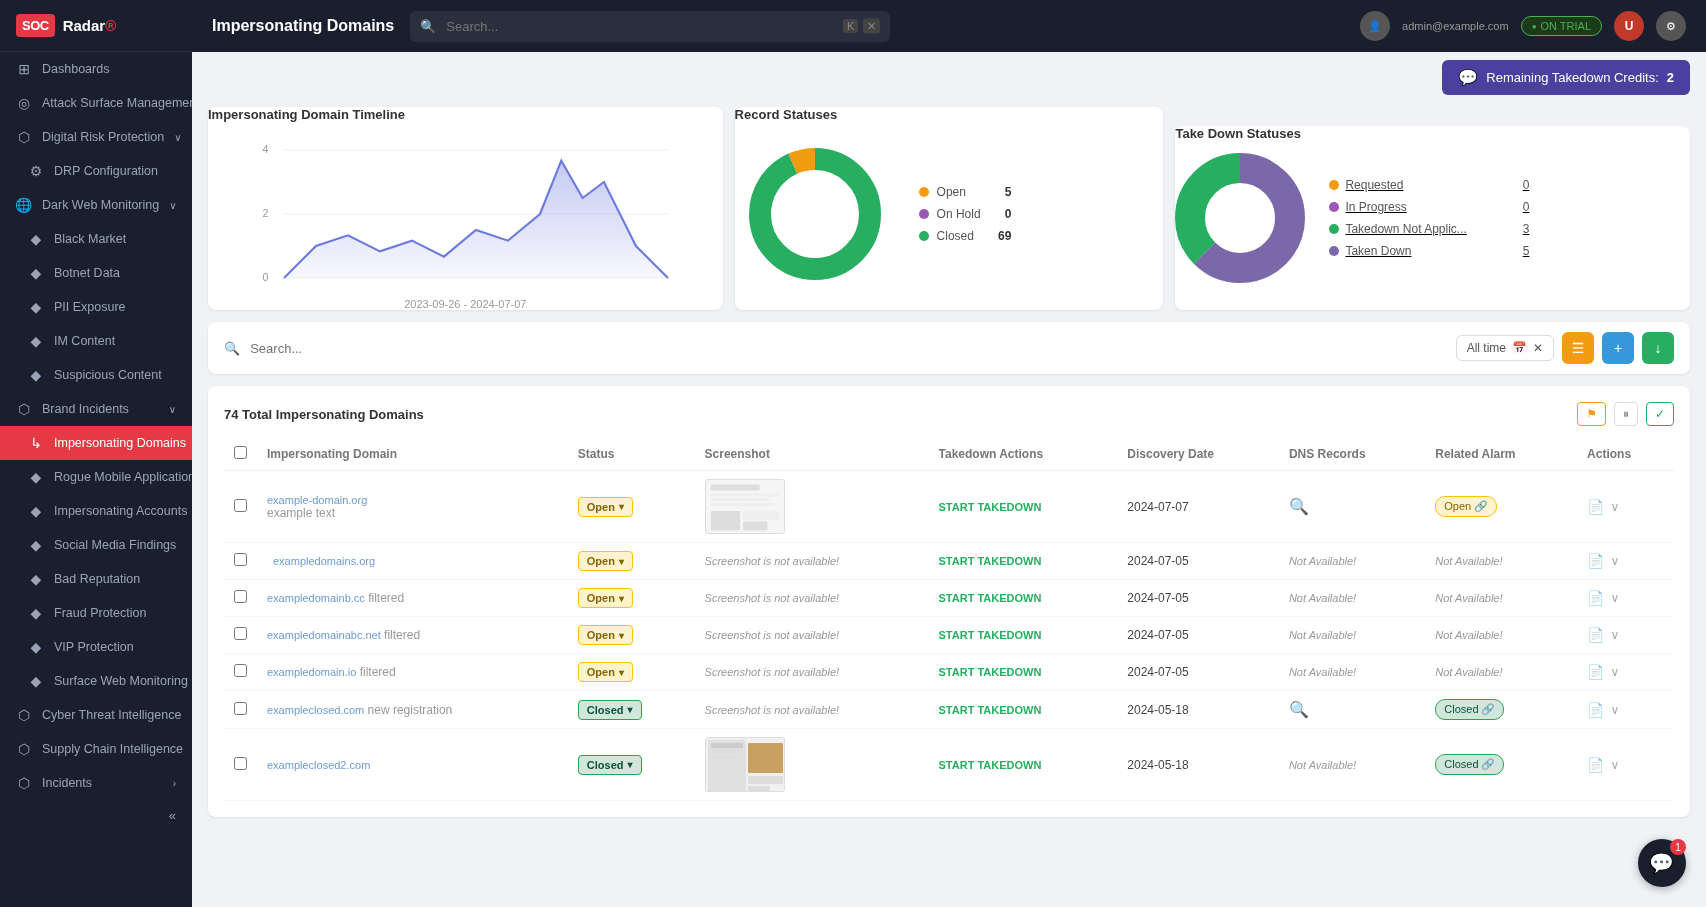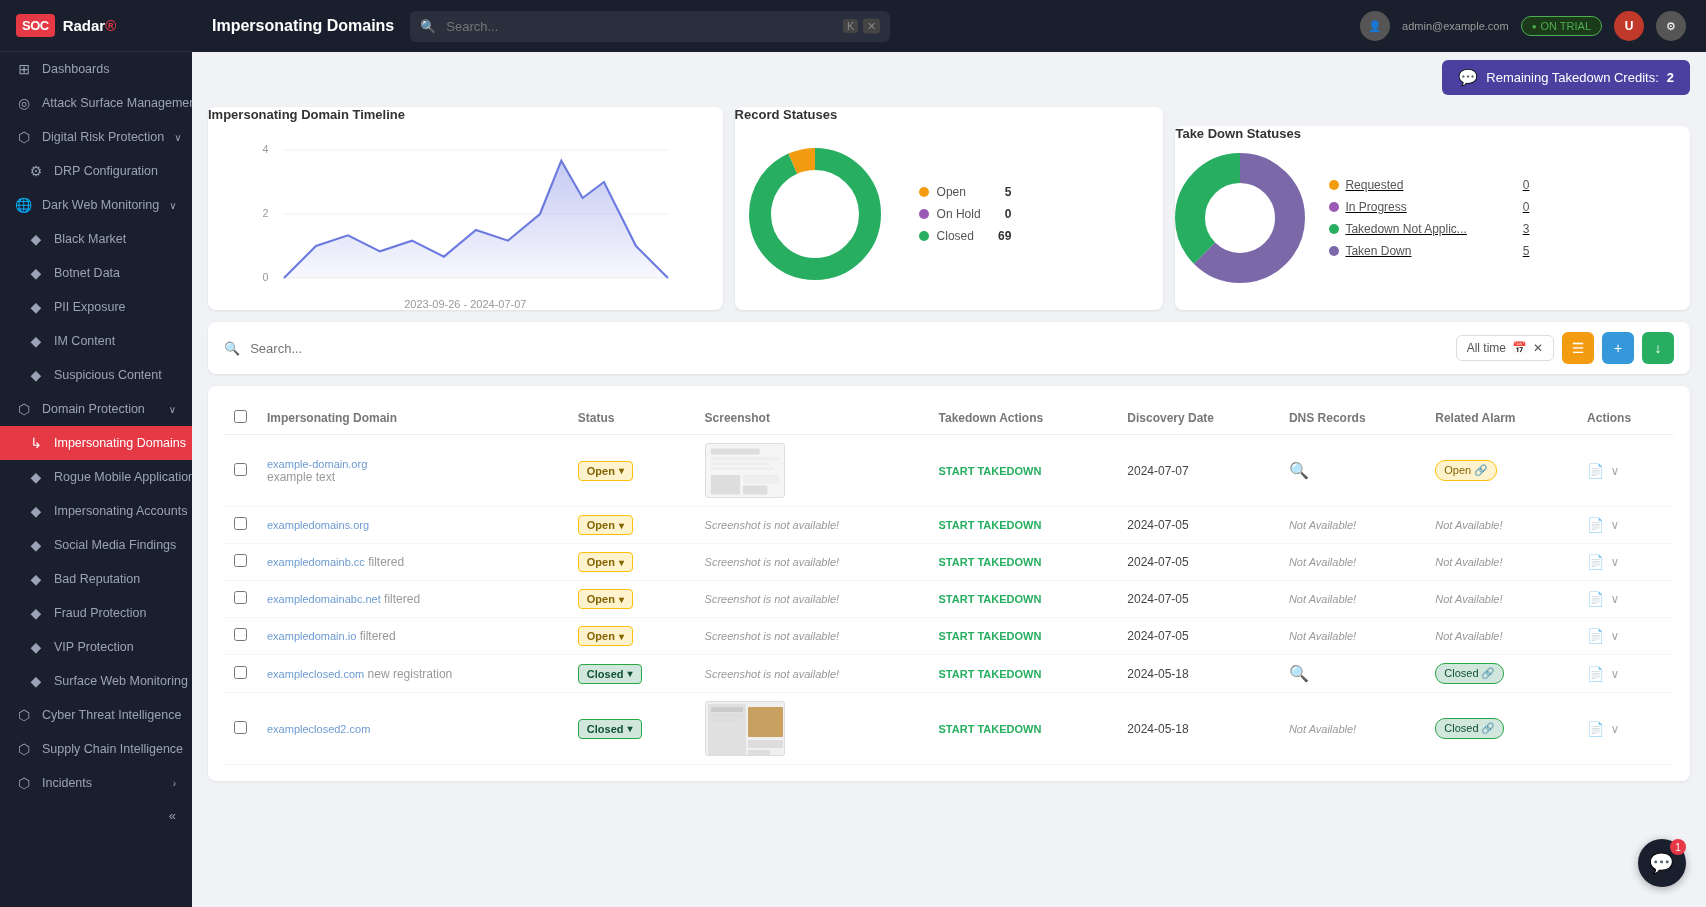--- a/index.html
+++ b/index.html
@@ -158,21 +158,21 @@
     <span class="nav-icon">◆</span>
     <span class="nav-label">IM Content</span>
   </div>
   <div class="nav-item" style="padding-left: 28px;">
     <span class="nav-icon">◆</span>
     <span class="nav-label">Suspicious Content</span>
   </div>
 
   <div class="nav-item">
     <span class="nav-icon">⬡</span>
-    <span class="nav-label">Domain Protection</span>
+    <span class="nav-label">Brand Incidents</span>
     <span class="chevron">∨</span>
   </div>
 
   <div class="nav-item active" style="padding-left: 28px;">
     <span class="nav-icon">↳</span>
     <span class="nav-label">Impersonating Domains</span>
   </div>
   <div class="nav-item" style="padding-left: 28px;">
     <span class="nav-icon">◆</span>
     <span class="nav-label">Rogue Mobile Applications</span>
@@ -362,20 +362,28 @@
           <span>📅</span>
           <span style="cursor:pointer;">✕</span>
         </div>
         <button class="btn-orange">☰</button>
         <button class="btn-blue">+</button>
         <button class="btn-green">↓</button>
       </div>
     </div>
 
     <div class="table-card">
+      <div class="table-header-row">
+        <span class="table-title">74 Total Impersonating Domains</span>
+        <div class="table-actions">
+          <button class="table-action-btn" style="color:#f39c12;border-color:#f39c12;">⚑</button>
+          <button class="table-action-btn">⏸</button>
+          <button class="table-action-btn" style="color:#27ae60;border-color:#27ae60;">✓</button>
+        </div>
+      </div>
 
       <table>
         <thead>
           <tr>
             <th style="width:30px;">
               <input type="checkbox" style="">
             </th>
             <th>Impersonating Domain</th>
             <th>Status</th>
             <th>Screenshot</th>
@@ -425,21 +433,21 @@
               <div class="action-icons">
                 <span class="action-icon">📄</span>
                 <span class="expand-btn">∨</span>
               </div>
             </td>
           </tr>
 
           <tr>
             <td><input type="checkbox" style=""></td>
             <td>
-              <a class="domain-link" style="color:#6c9bd2;">exampledomains.org</a>
+              <a class="domain-link" style="color:#6c9bd2;margin-left:6px;">exampledomains.org</a>
             </td>
             <td>
               <span class="status-badge status-open">Open <span class="status-dropdown">▾</span></span>
             </td>
             <td>
               <span class="screenshot-na">Screenshot is not available!</span>
             </td>
             <td>
               <span class="takedown-link">START TAKEDOWN</span>
             </td>

